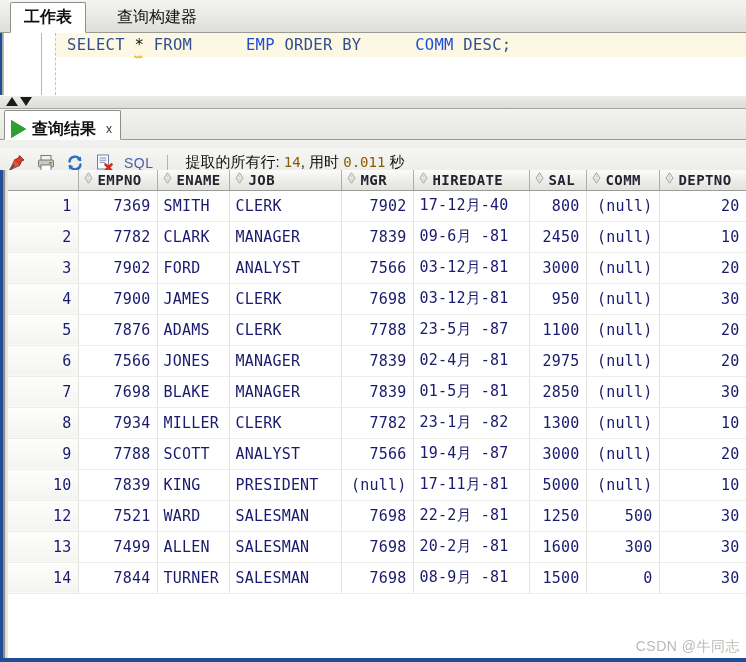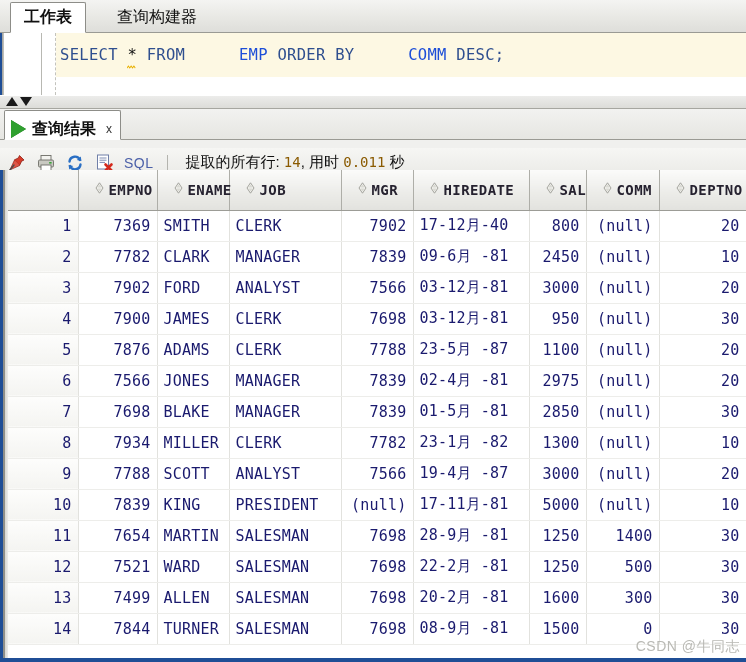--- a/index.html
+++ b/index.html
@@ -73,24 +73,24 @@
     border-right: 1px dashed #c3c3bd;
   }
   .code-area {
     flex: 1; height: 62px;
     background: #ffffff;
     position: relative;
     box-sizing: border-box;
   }
   .code-line {
     position: absolute; left: 0; top: 0;
-    width: 100%; height: 44px;
+    width: 100%; height: 24px;
     background: #fdf8e3;
     display: flex; align-items: center;
-    padding-left: 4px;
+    padding-left: 11px;
     box-sizing: border-box;
     font-family: "DejaVu Sans Mono", monospace;
     font-size: 15.5px;
     letter-spacing: 0.3px;
     white-space: pre;
   }
   .kw { color: #2f4f8f; }
   .op { color: #111111; position: relative; }
   .id { color: #1d4ed8; margin-left: 44px; }
   .squig {
@@ -201,28 +201,28 @@
     overflow: hidden;
     position: relative;
   }
   table.rsgrid {
     border-collapse: collapse;
     table-layout: fixed;
     width: 738px;
     font-family: "DejaVu Sans Mono", monospace;
   }
   table.rsgrid th {
-    height: 40px;
+    height: 20px;
     background: linear-gradient(to bottom,#fbfbfa 0%, #ededea 52%, #e2e2de 100%);
     border-right: 1px solid #aeaea8;
     border-bottom: 1px solid #9c9c96;
     font-weight: bold;
     font-size: 14px;
     color: #262230;
-    padding: 0 16px;
+    padding: 0 5px;
     box-sizing: border-box;
     white-space: nowrap;
     text-align: left;
     letter-spacing: .4px;
   }
   table.rsgrid th.rownum-h {
     border-right: 1px solid #aeaea8;
     background: linear-gradient(to bottom,#f7f7f5 0%,#e9e9e5 100%);
   }
   th .hcell { display: flex; align-items: center; gap: 5px; }
@@ -540,31 +540,20 @@
               <td class="num">7839</td>
               <td class="txt">KING</td>
               <td class="txt">PRESIDENT</td>
               <td class="num nul">(null)</td>
               <td class="txt">17-11月-81</td>
               <td class="num">5000</td>
               <td class="num nul">(null)</td>
               <td class="num">10</td>
             </tr>
             <tr>
-              <td class="rownum">11</td>
-              <td class="num">7654</td>
-              <td class="txt">MARTIN</td>
-              <td class="txt">SALESMAN</td>
-              <td class="num">7698</td>
-              <td class="txt">28-9月 -81</td>
-              <td class="num">1250</td>
-              <td class="num">1400</td>
-              <td class="num">30</td>
-            </tr>
-            <tr>
               <td class="rownum">12</td>
               <td class="num">7521</td>
               <td class="txt">WARD</td>
               <td class="txt">SALESMAN</td>
               <td class="num">7698</td>
               <td class="txt">22-2月 -81</td>
               <td class="num">1250</td>
               <td class="num">500</td>
               <td class="num">30</td>
             </tr>

